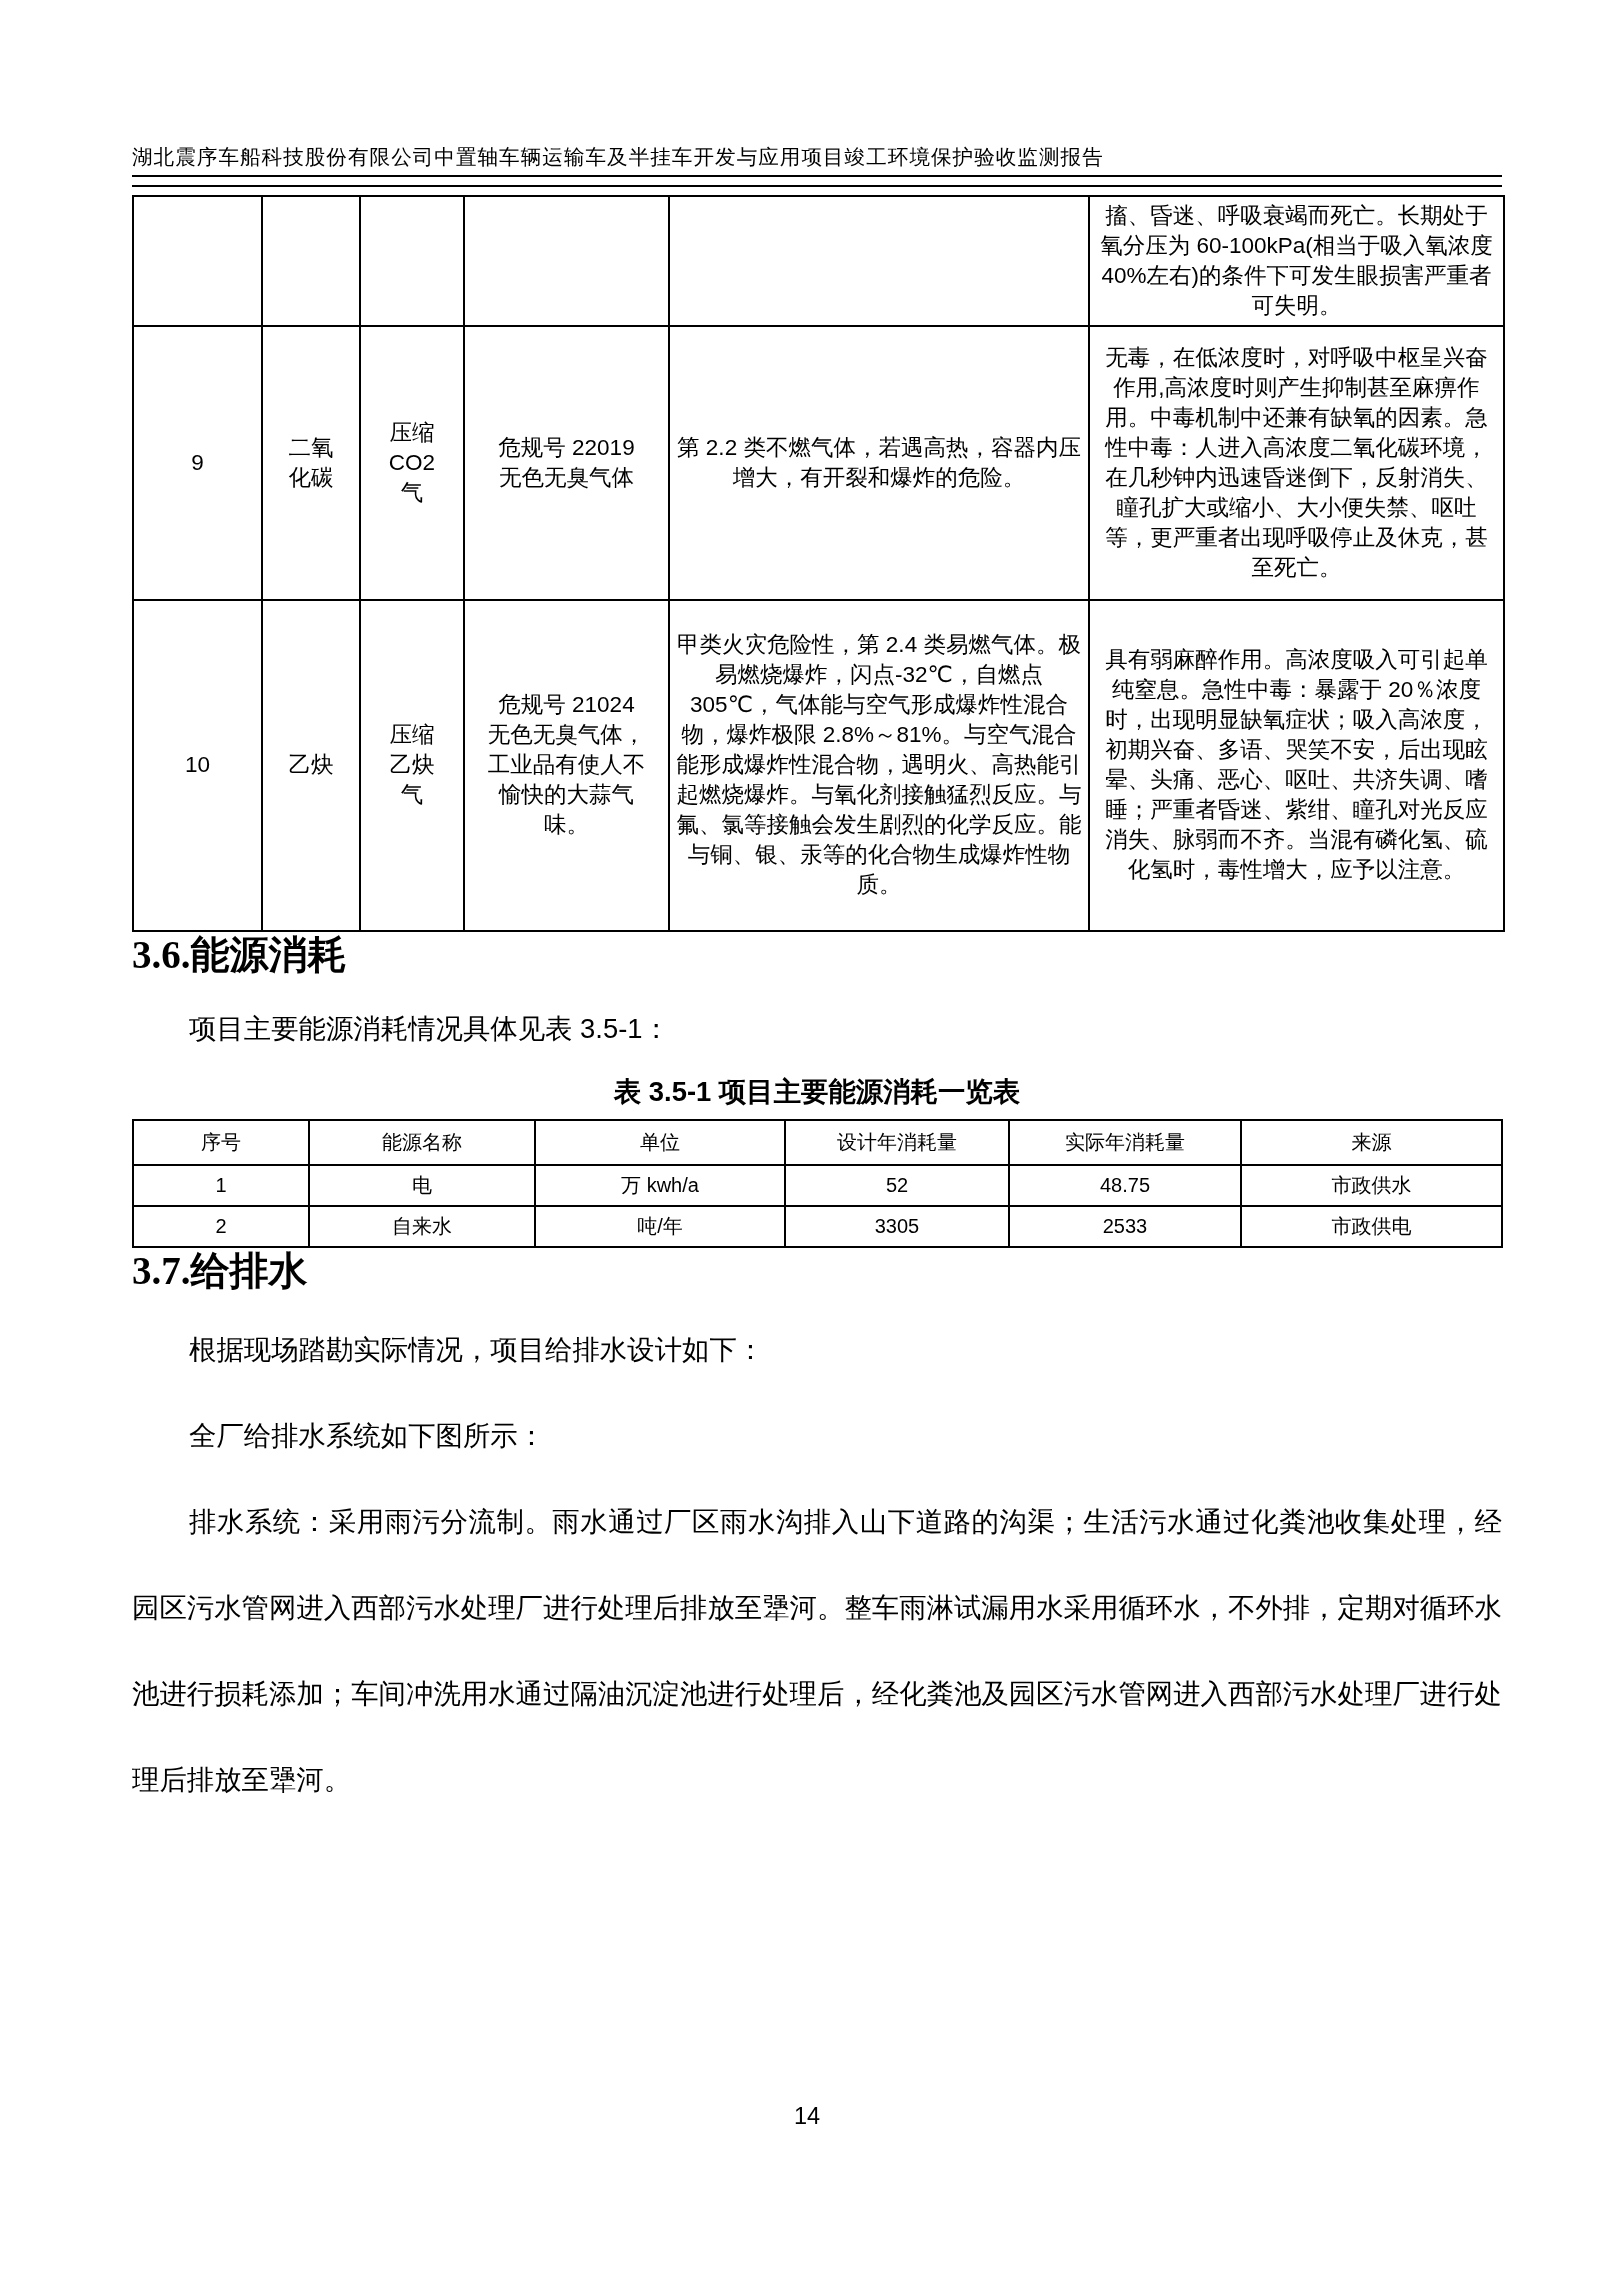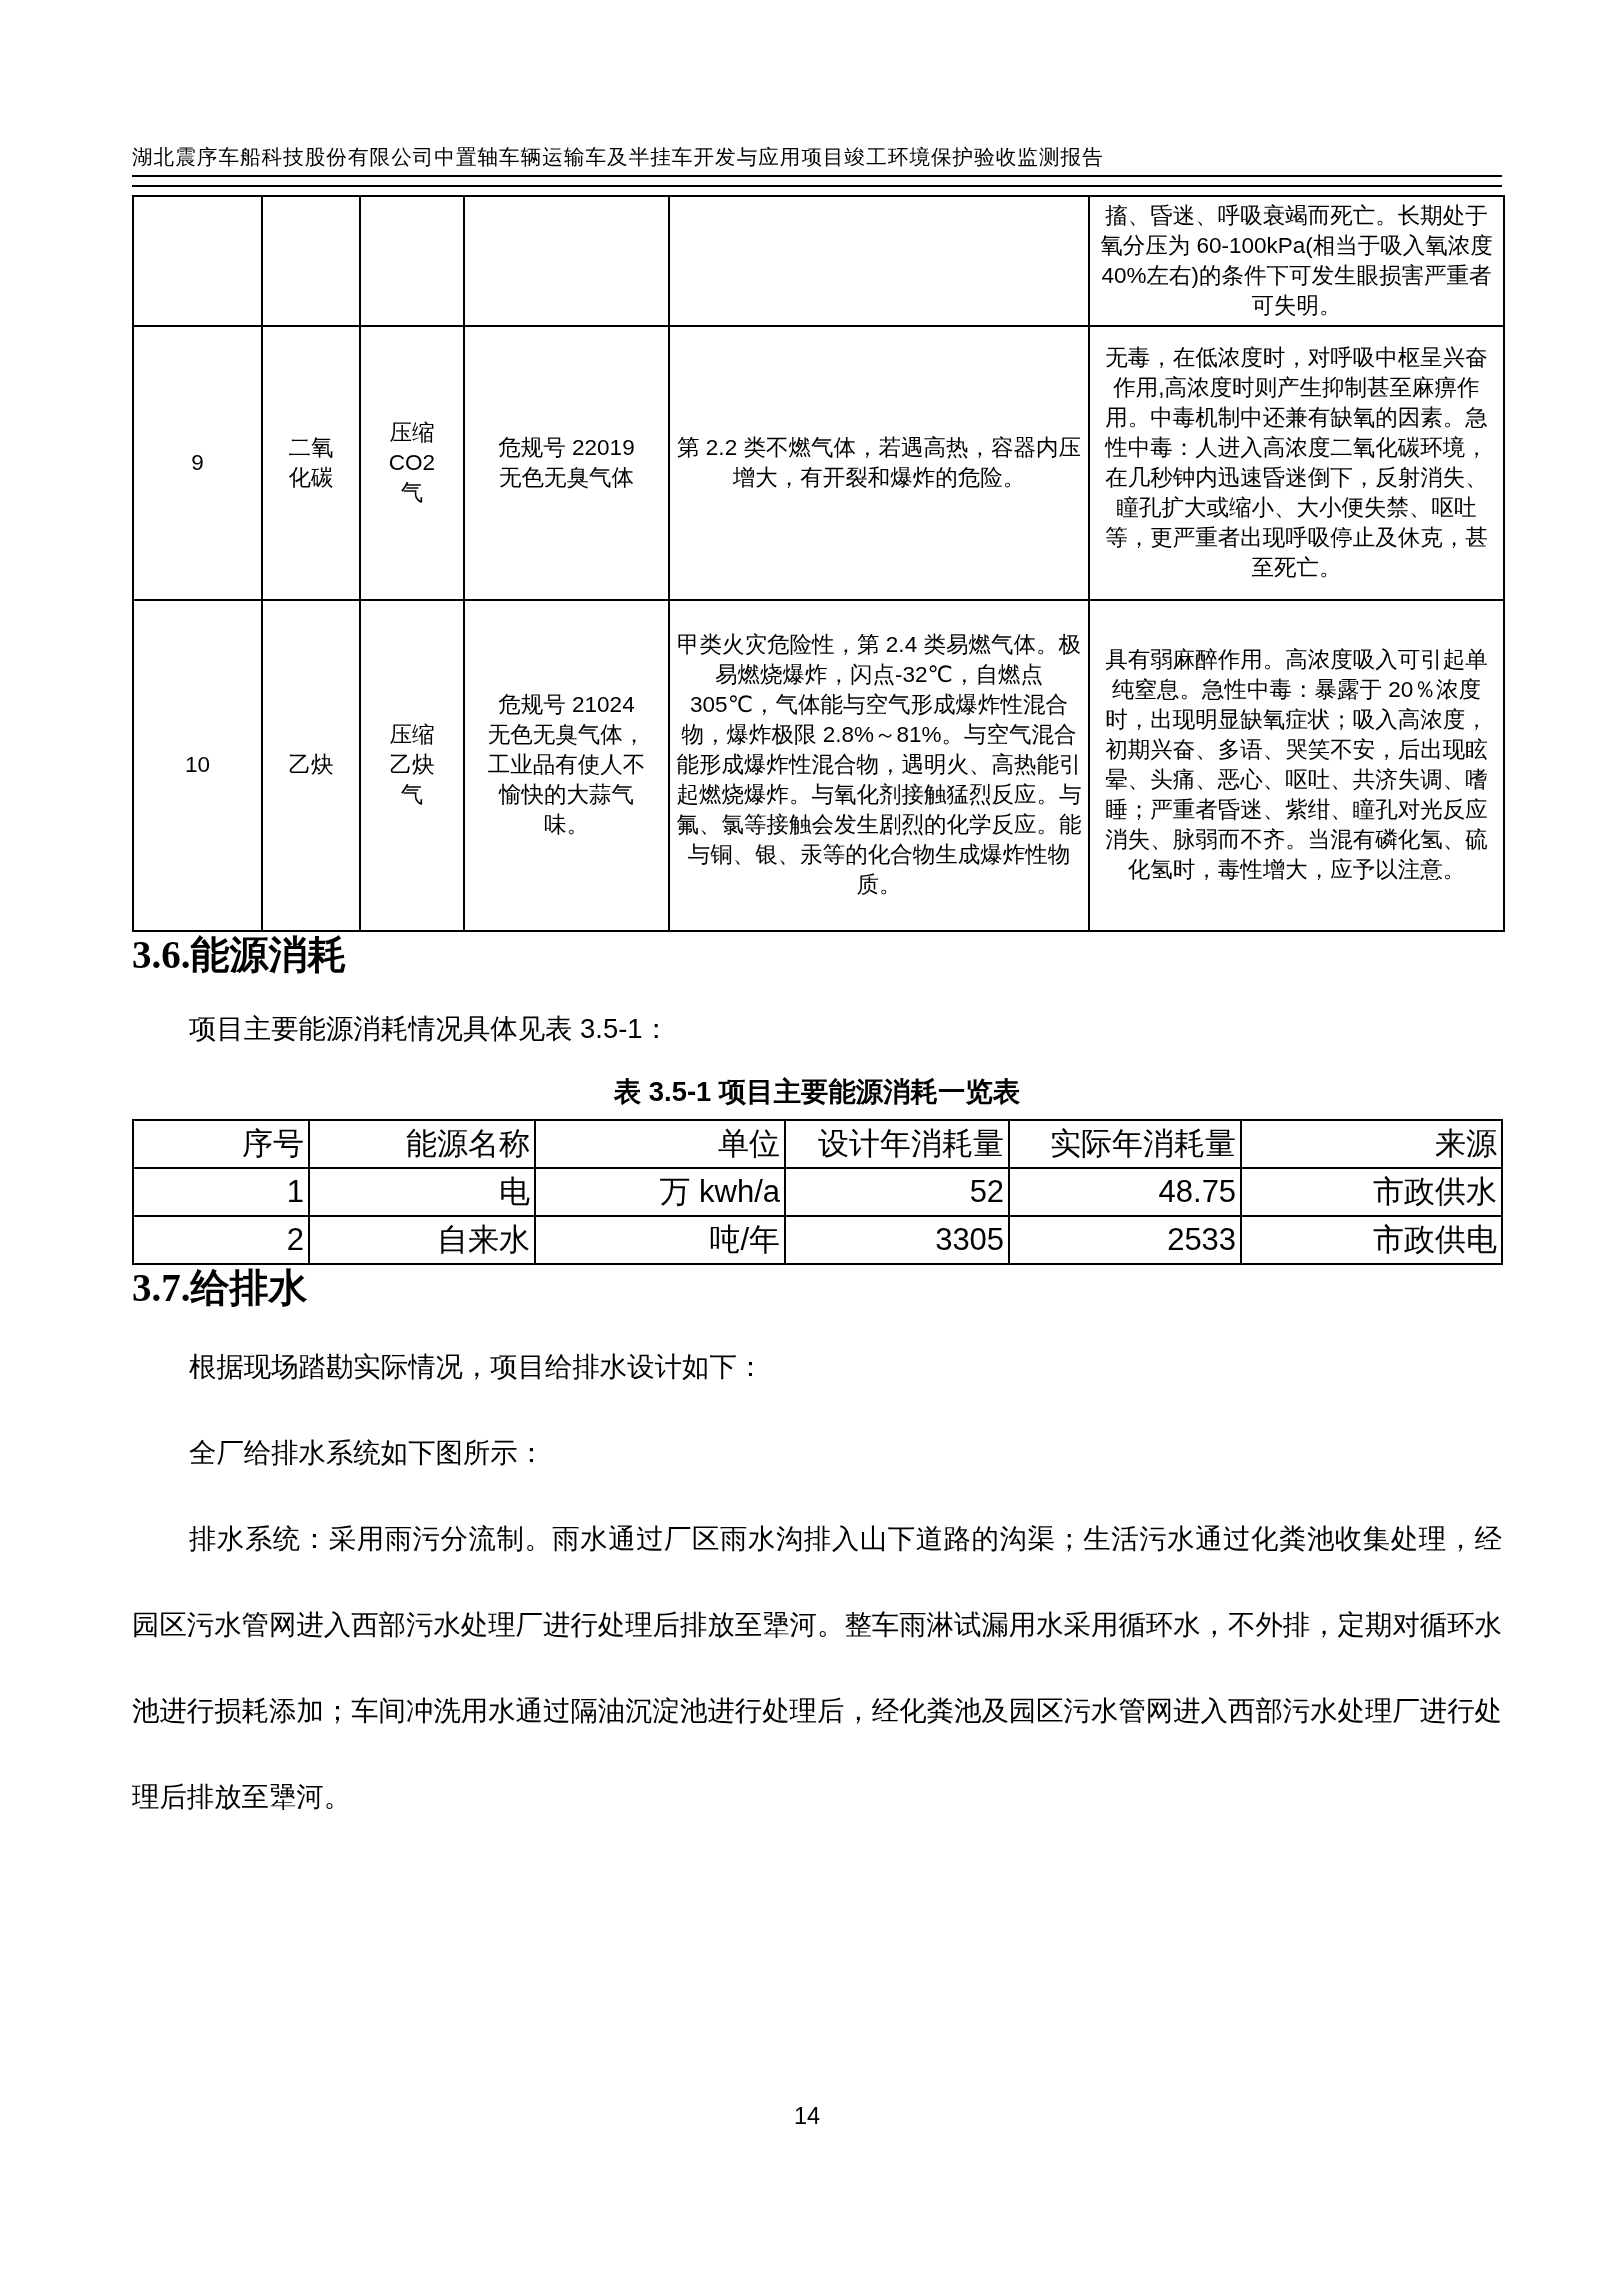--- a/index.html
+++ b/index.html
@@ -82,23 +82,23 @@
   }
   table.energy-table {
     border-collapse: collapse;
     table-layout: fixed;
     width: 1370px;
     margin-top: 5.9px;
     border: 2.9px solid #000;
   }
   table.energy-table td, table.energy-table th {
     border: 2px solid #000;
-    text-align: right;
+    text-align: center;
     vertical-align: middle;
-    font-size: 31px;
+    font-size: 20px;
     font-weight: normal;
     padding: 2px 3.9px;
   }
   tr.energy-header { height: 45px; }
   tr.energy-row { height: 41px; }
   
   .page-number {
     position: absolute;
     left: 794px;
     top: 2103px;

